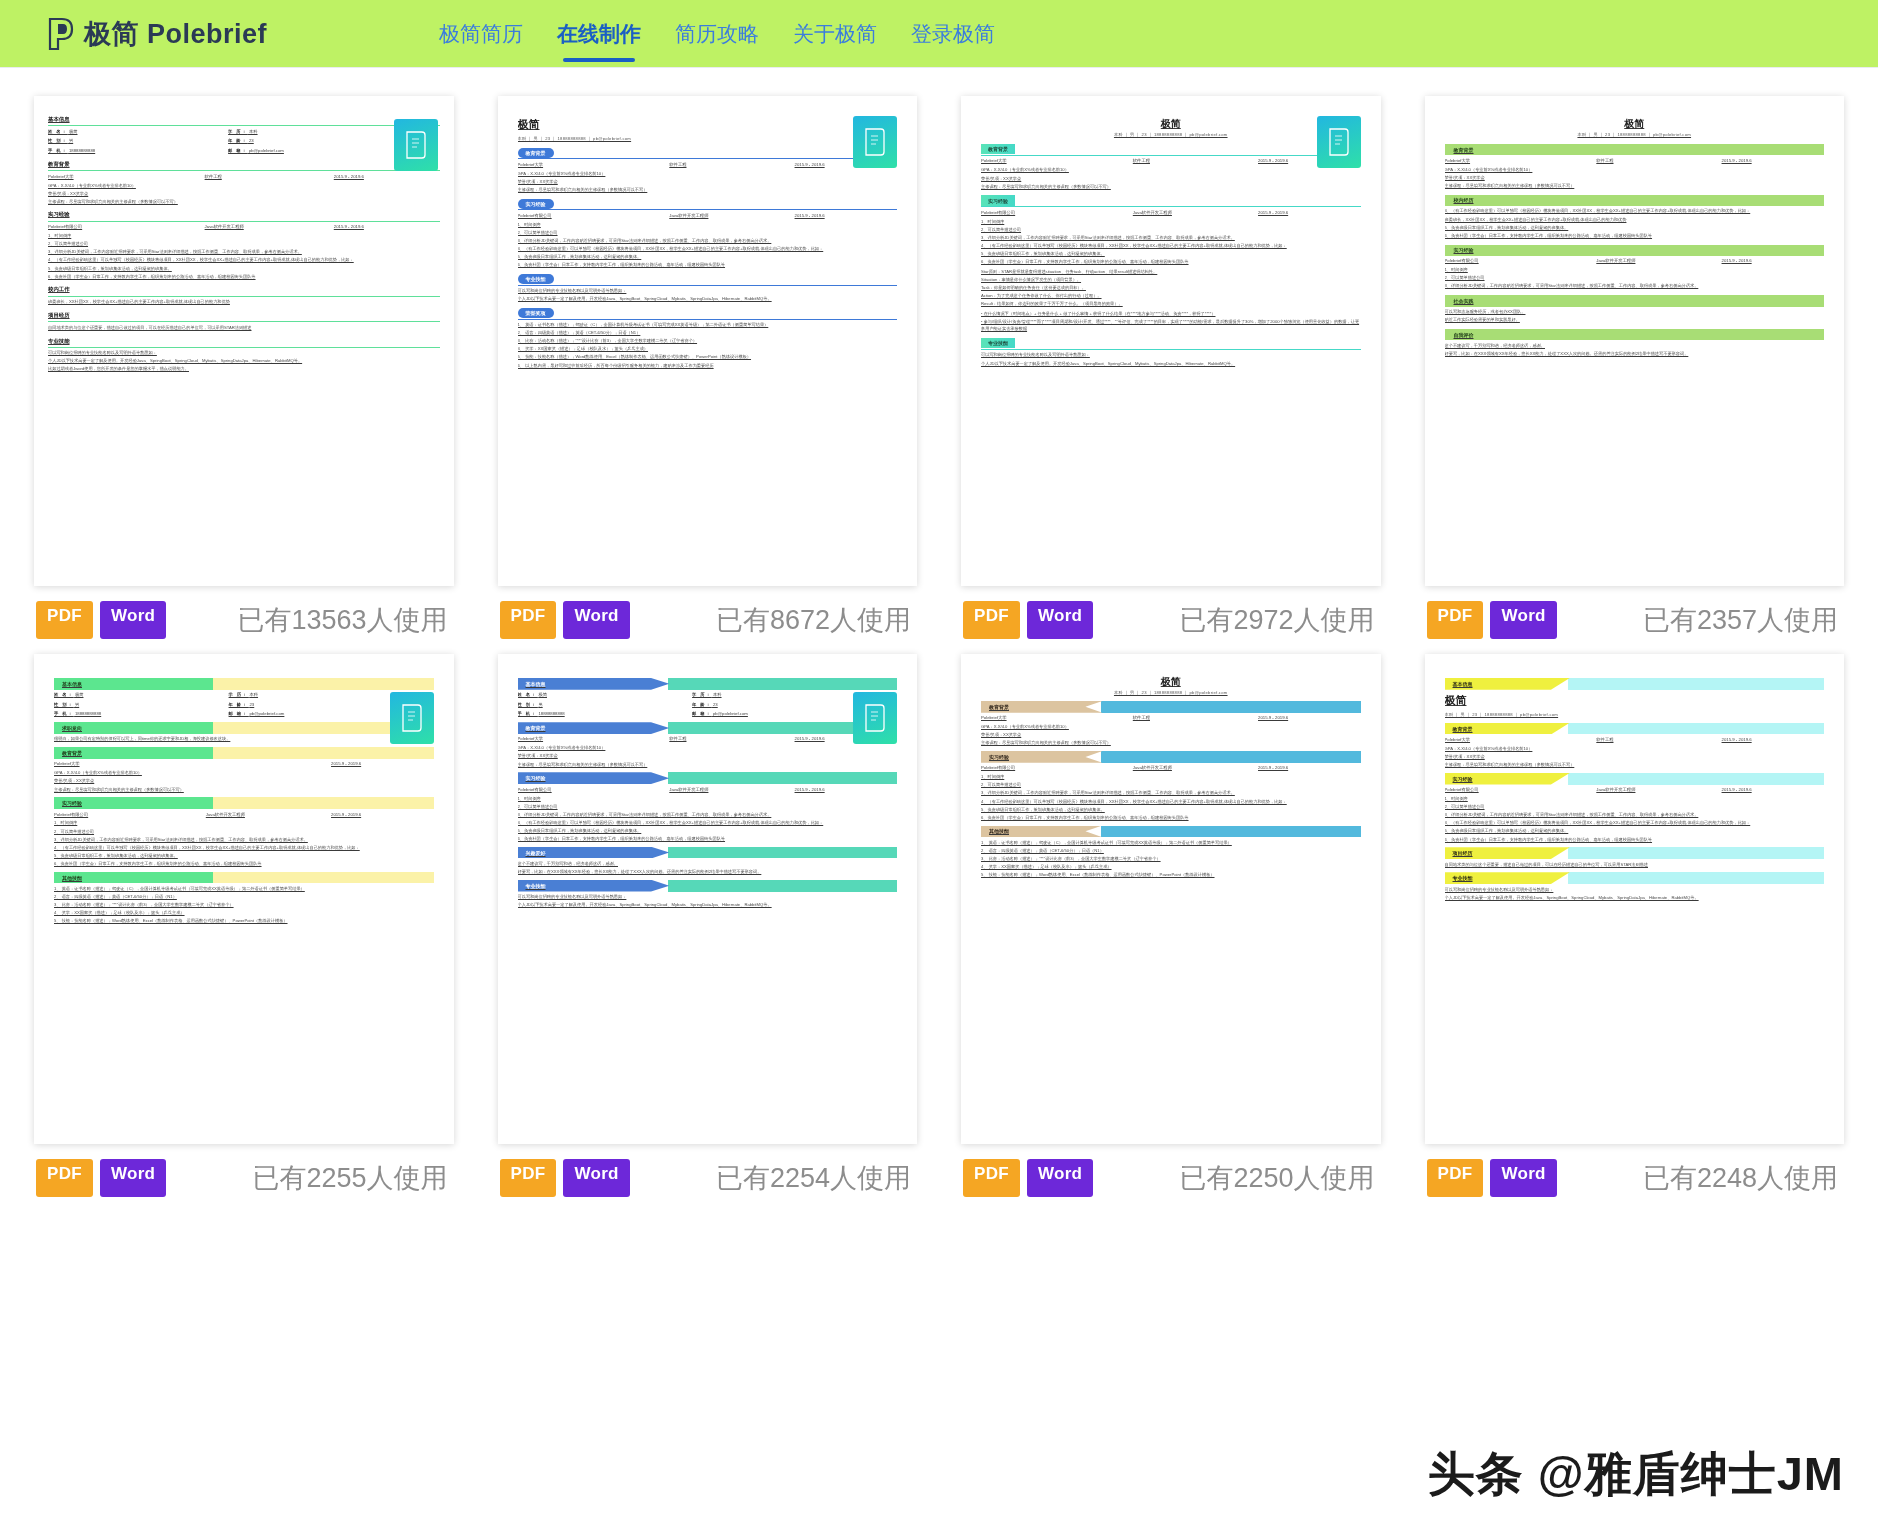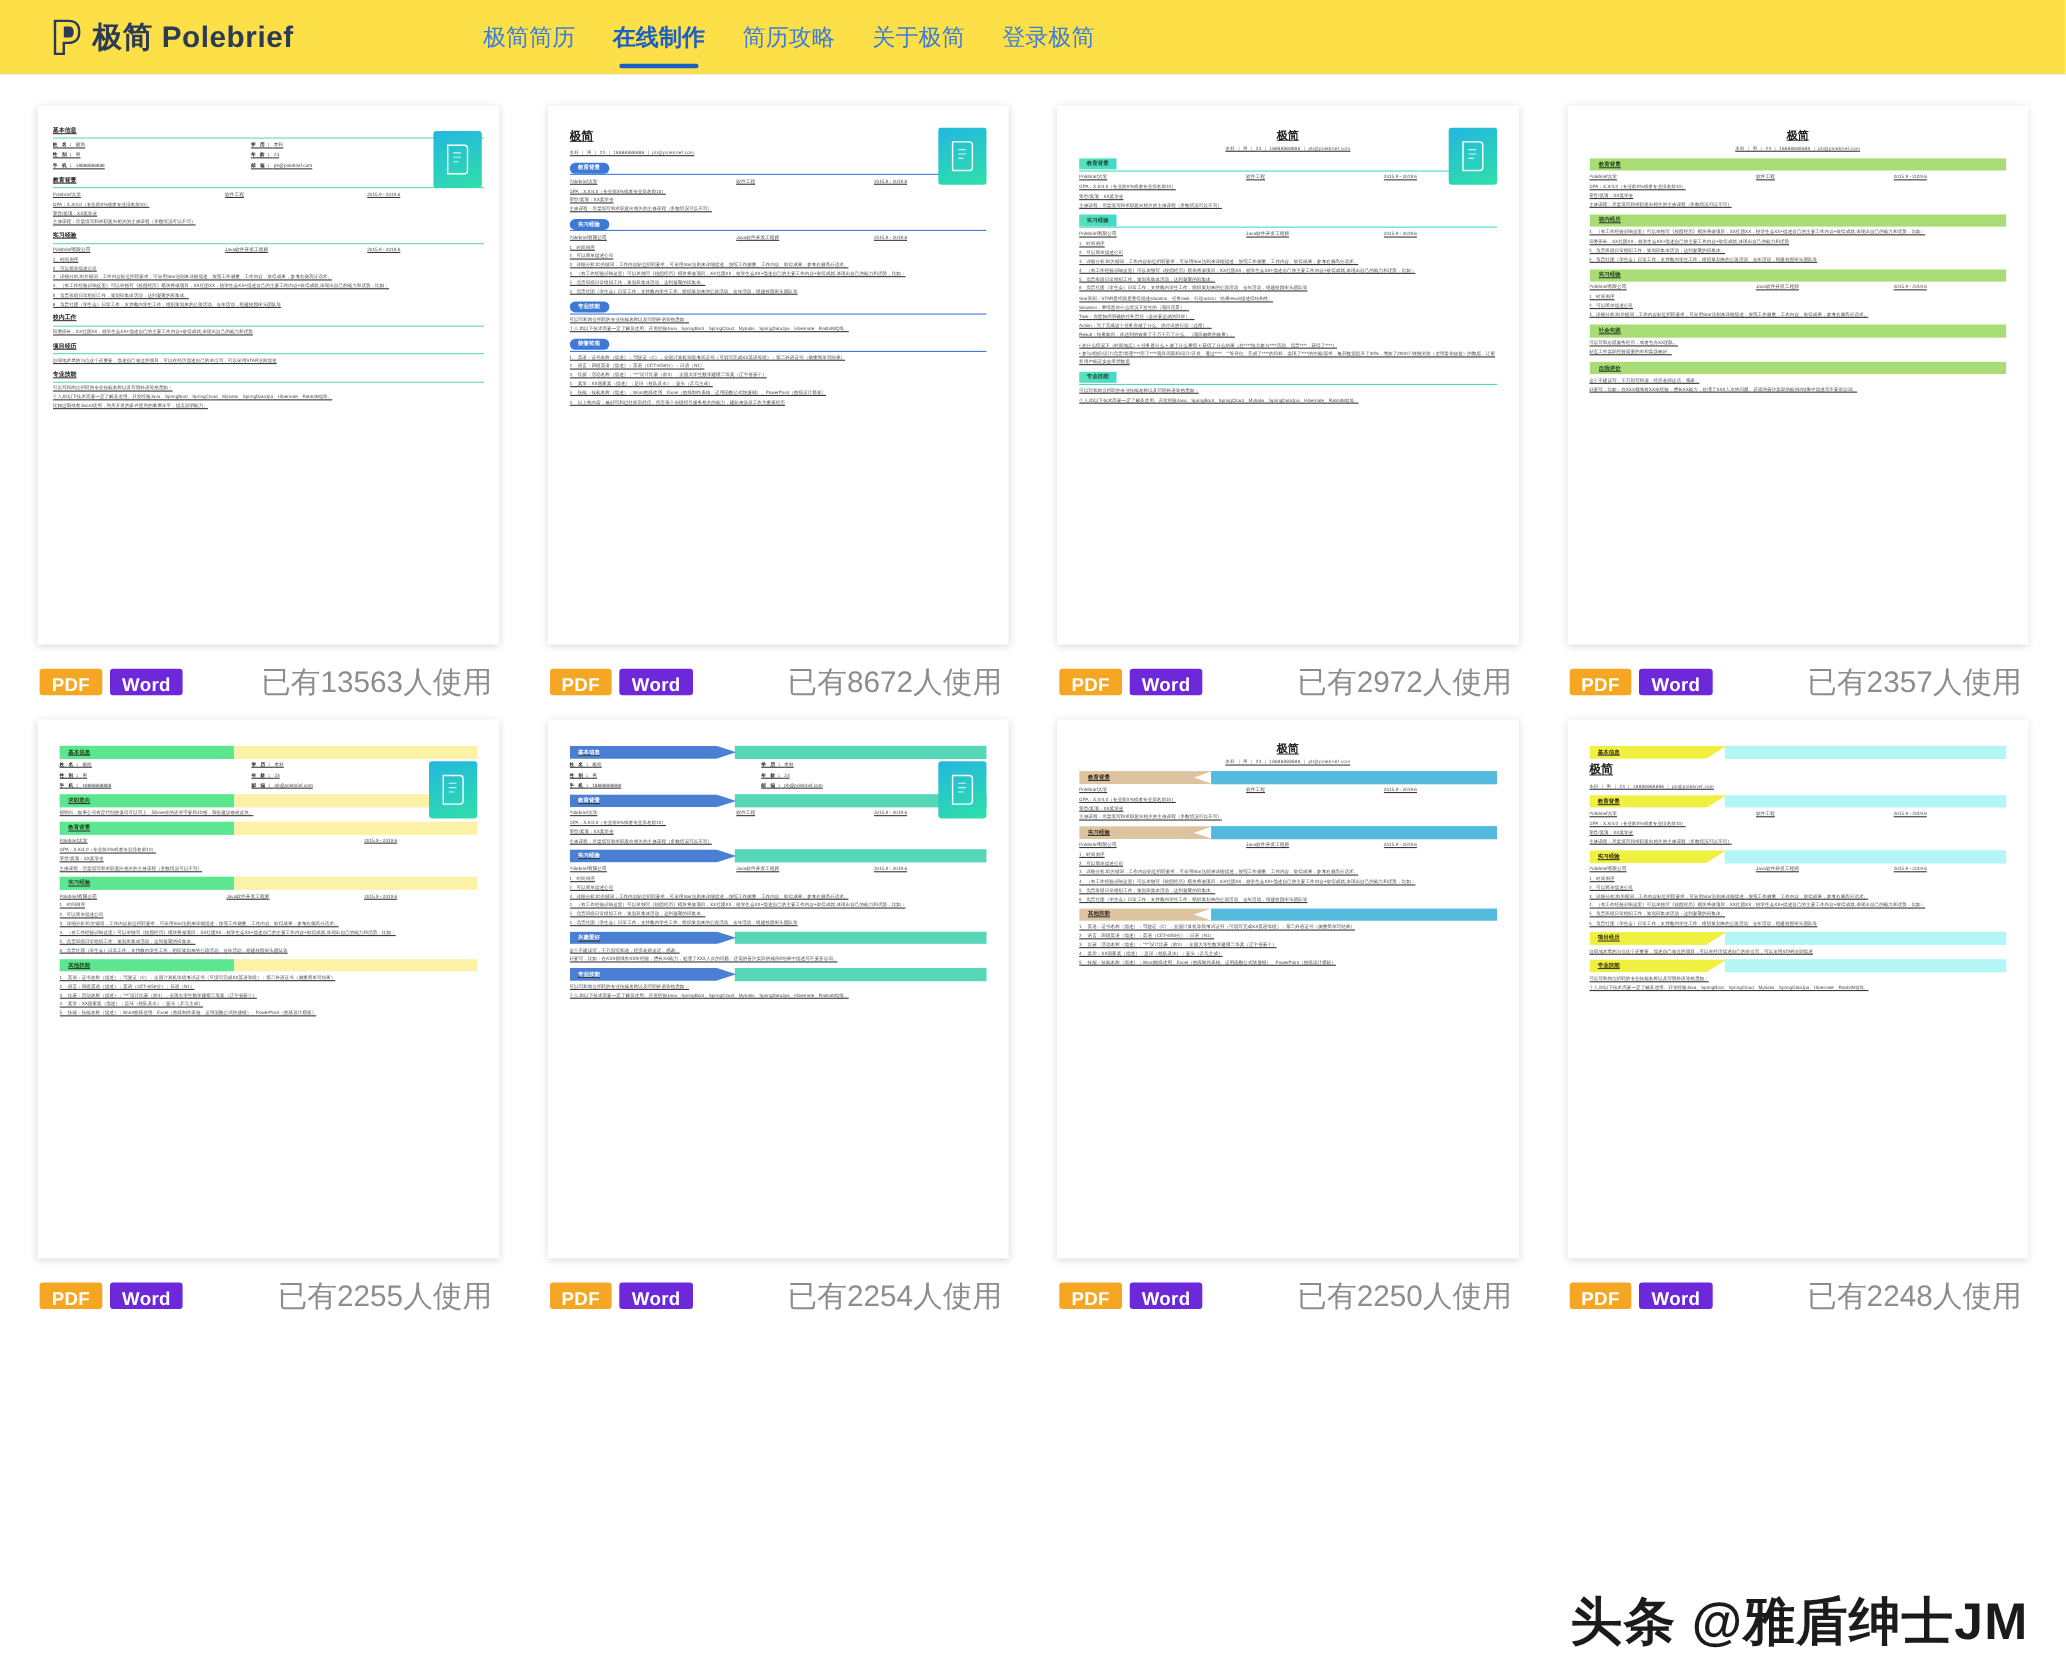--- a/index.html
+++ b/index.html
@@ -8,21 +8,21 @@
     width: 1878px; height: 1522px;
     background: #ffffff;
     font-family: "Liberation Sans", "DejaVu Sans", sans-serif;
     overflow: hidden;
     position: relative;
   }
 
   
   .topbar {
     height: 68px;
-    background: #fde047;
+    background: #bef264;
     border-bottom: 1px solid #e9ecef;
     display: flex;
     align-items: center;
     position: relative;
   }
   .brand {
     display: flex; align-items: center; gap: 10px;
     margin-left: 48px;
   }
   .brand-mark {
@@ -95,21 +95,21 @@
   .cardfoot {
     display: flex; align-items: center;
     height: 68px;
     padding: 0 2px;
   }
   .btns { display: flex; gap: 7px; }
   .btn {
     color: #ffffff;
     font-weight: bold;
     font-size: 17px;
-    padding: 5px 11px 0 11px;
+    padding: 5px 11px 14px 11px;
     border-radius: 3px;
     line-height: 1.15;
     letter-spacing: .3px;
   }
   .btn-pdf { background: #f5a623; }
   .btn-word { background: #6d28d9; }
   .usedby {
     margin-left: auto;
     font-size: 27px;
     color: #8d8d8d;

